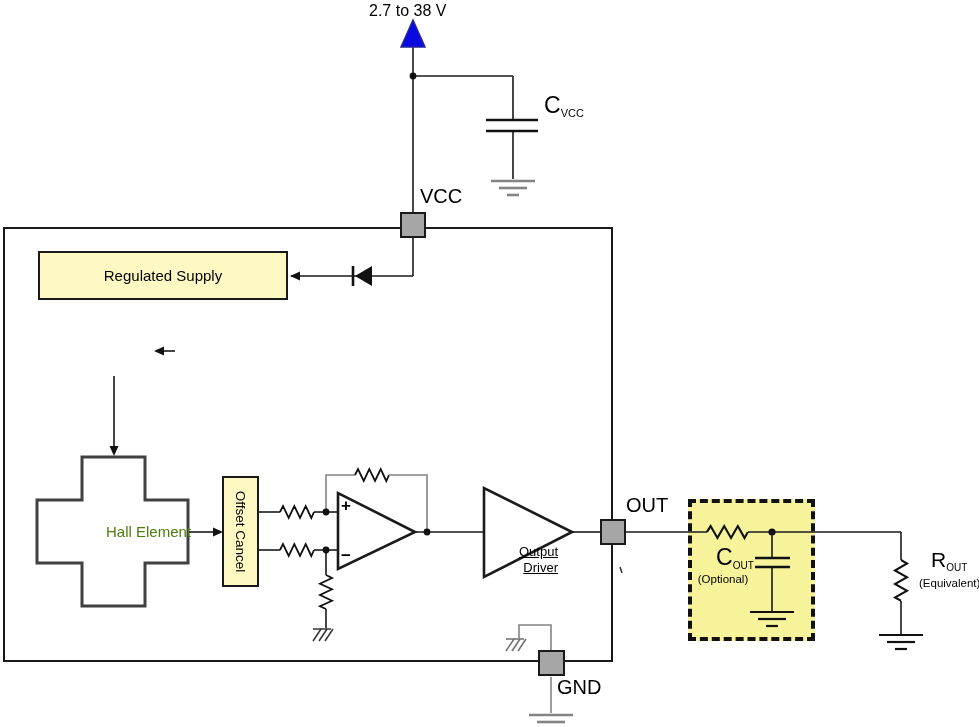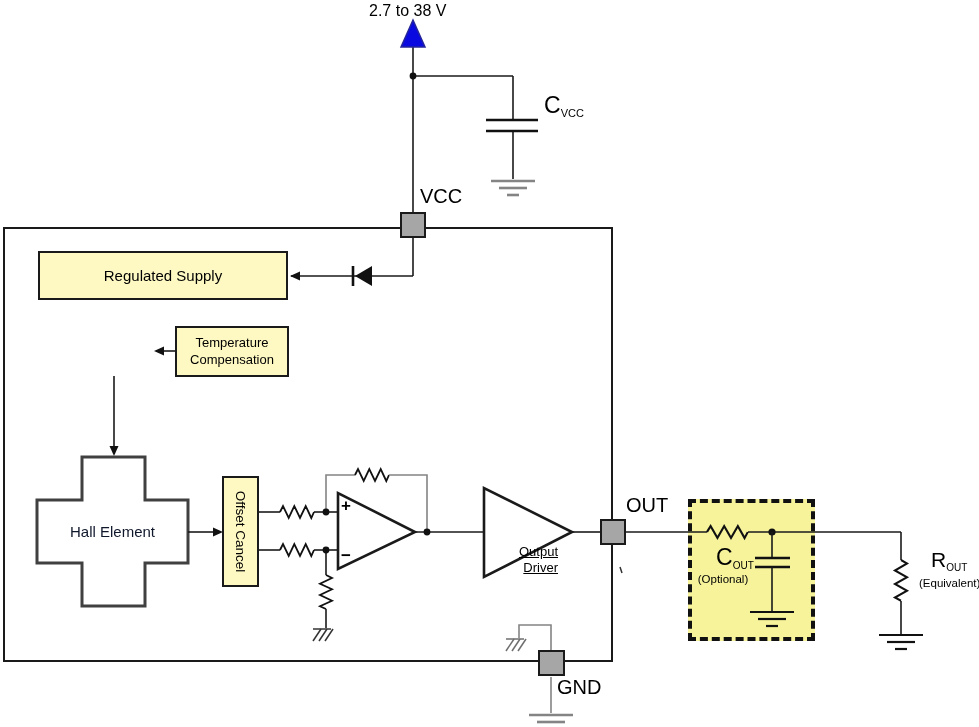--- a/index.html
+++ b/index.html
@@ -39,21 +39,21 @@
   .lbl-gnd{left:557px;top:676px;font-size:20px;}
   .lbl-cvcc{left:544px;top:92px;font-size:23px;}
   .lbl-cvcc .sub{font-size:11px;}
   .lbl-cout{left:716px;top:544px;font-size:23px;}
   .lbl-cout .sub{font-size:10px;}
   .lbl-optional{left:688px;top:573px;width:70px;text-align:center;font-size:11.5px;}
   .lbl-rcfilter{left:650px;top:644px;font-size:19.5px;}
   .lbl-rout{left:931px;top:548px;font-size:21px;}
   .lbl-rout .sub{font-size:10px;}
   .lbl-equivalent{left:919px;top:577px;font-size:11.5px;}
-  .lbl-hall{left:37px;top:523px;width:151px;text-align:center;font-size:15px;color:#0f172a;z-index:2;}
+  .lbl-hall{left:37px;top:523px;width:151px;text-align:center;font-size:15px;color:#4d7c0f;z-index:2;padding-left:36px;}
   .lbl-plus{left:341px;top:496px;font-size:17px;font-weight:700;z-index:2;}
   .lbl-minus{left:341px;top:546px;font-size:17px;font-weight:700;z-index:2;}
   .lbl-driver{left:484px;top:544px;width:74px;text-align:right;font-size:13px;line-height:1.2;z-index:2;text-decoration:underline;}
   .sub{vertical-align:-4px;}
   
   .w{stroke:var(--wire,#1a1a1a);stroke-width:1.6;fill:none;}
   .wg{stroke:var(--grayWire,#848484);stroke-width:1.6;fill:none;}
   .plate{stroke:#111;stroke-width:2.3;fill:none;}
   .res{stroke:#111;stroke-width:1.8;fill:none;}
   .shape{stroke:#1a1a1a;stroke-width:2.6;fill:#fff;}
@@ -179,26 +179,20 @@
     </g>
     <use href="#zz" class="res" transform="translate(901,560) rotate(90) scale(1.2,1)"></use>
     <use href="#gndc" class="gnd" transform="translate(901,635)"></use>
 
     <path d="M620 567 l2 6" stroke="#333" stroke-width="1.5"></path>
   </svg>
 
   <div class="fbox fbox-regulated">
     <span>Regulated Supply</span>
   </div>
-  <div class="fbox fbox-temp">
-    <span>
-      <span>Temperature</span><br>
-      <span>Compensation</span>
-    </span>
-  </div>
   <div class="fbox fbox-offset">
     <span class="rot">Offset Cancel</span>
   </div>
 
   <div class="pin pin-vcc"></div>
   <div class="pin pin-out"></div>
   <div class="pin pin-gnd"></div>
 
   <div class="lbl lbl-supply">2.7 to 38 V</div>
   <div class="lbl lbl-vcc">VCC</div>

